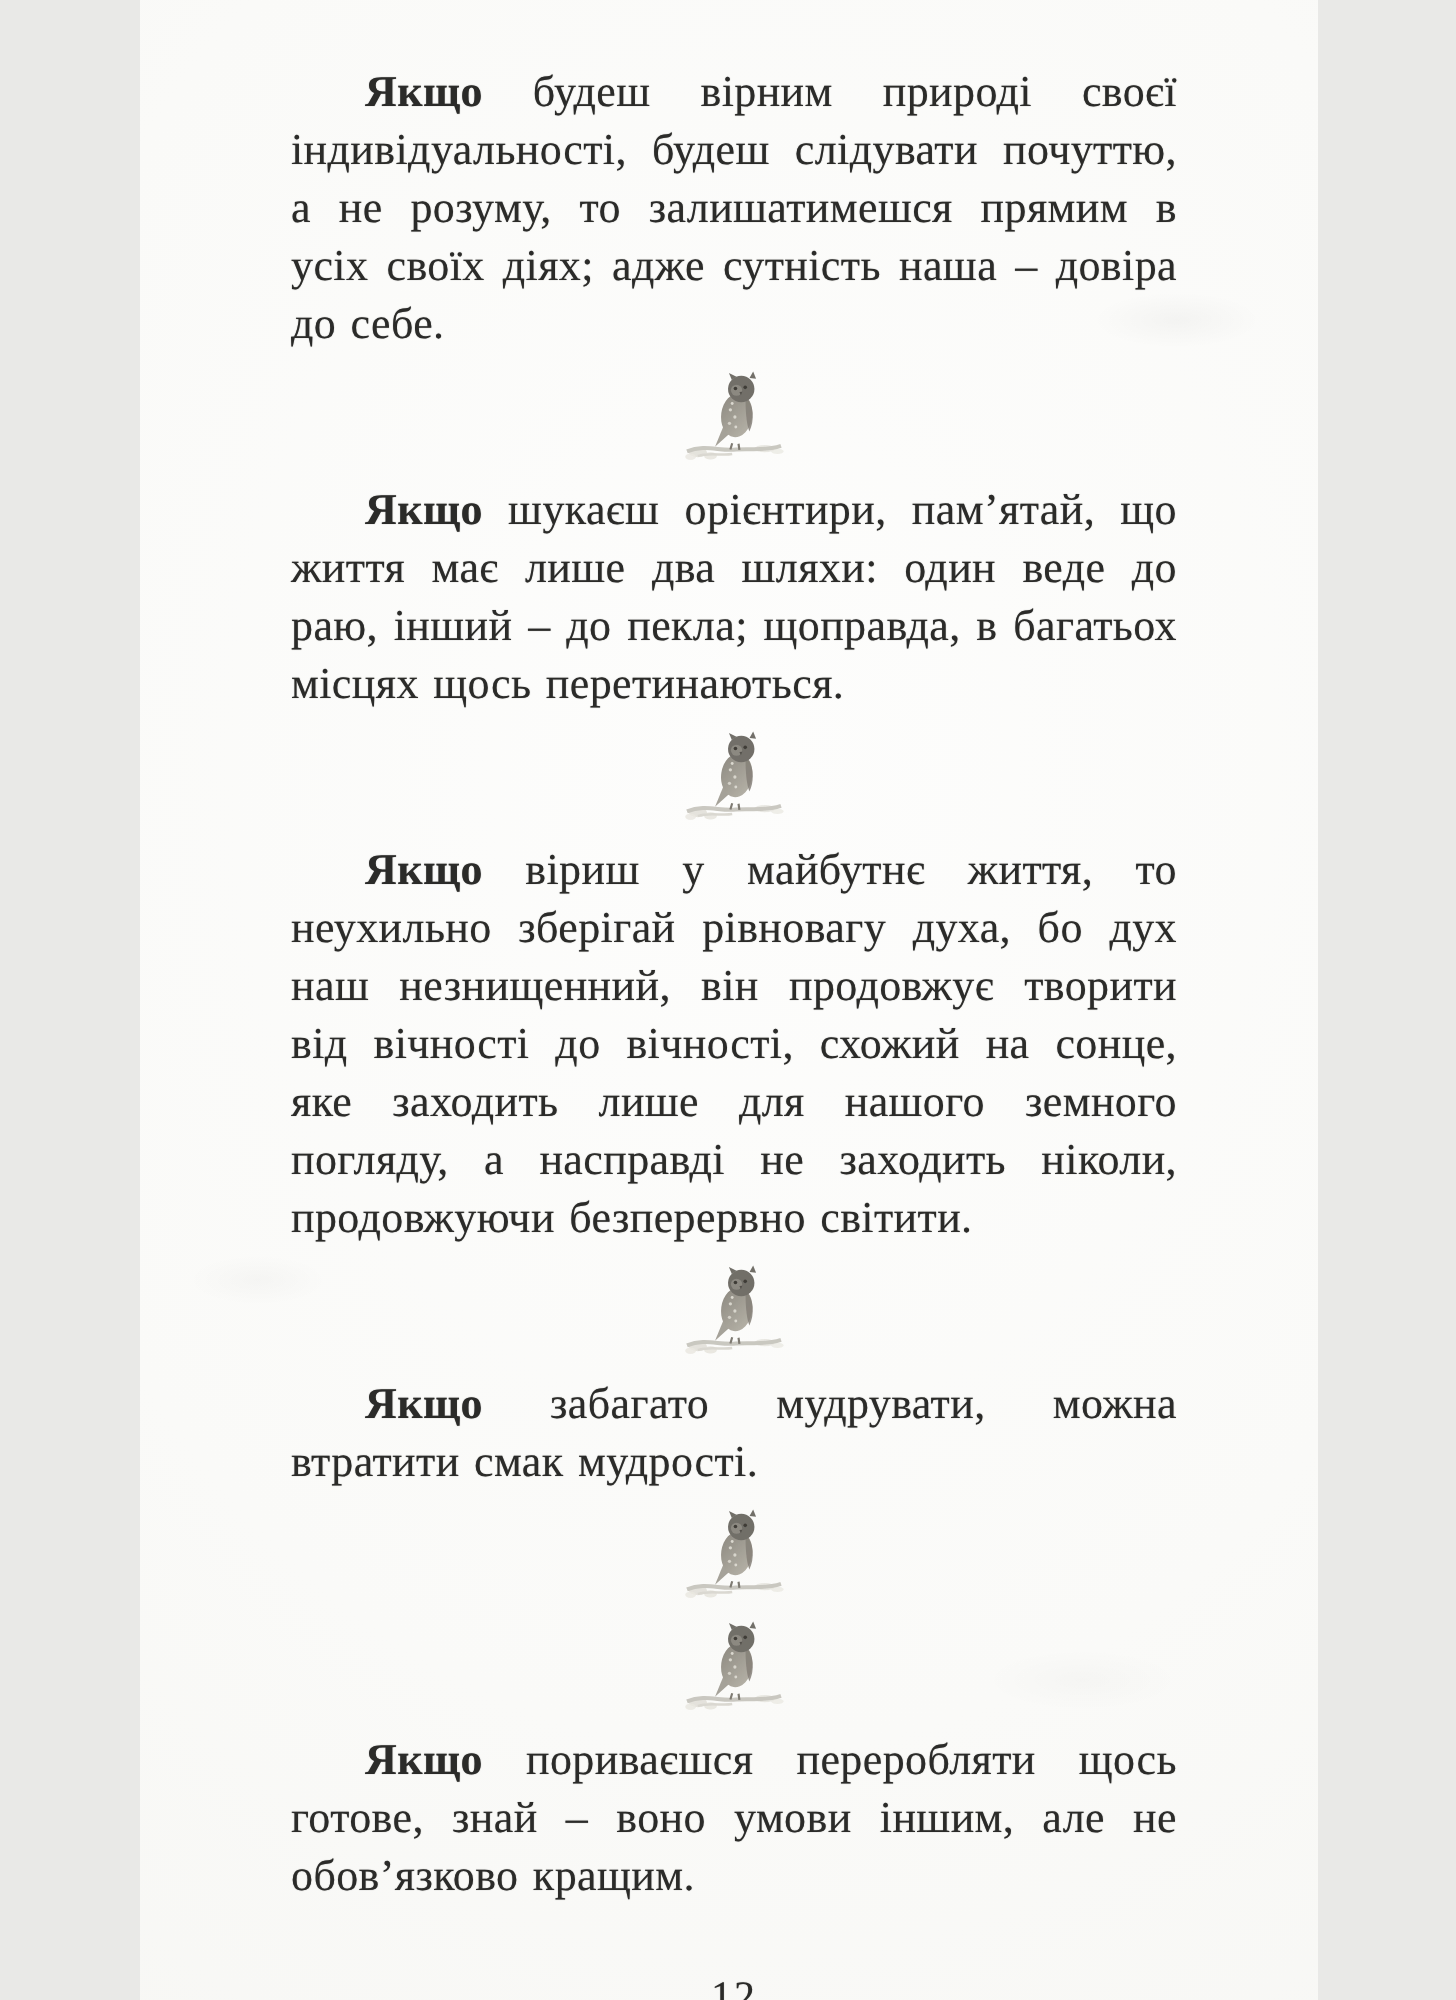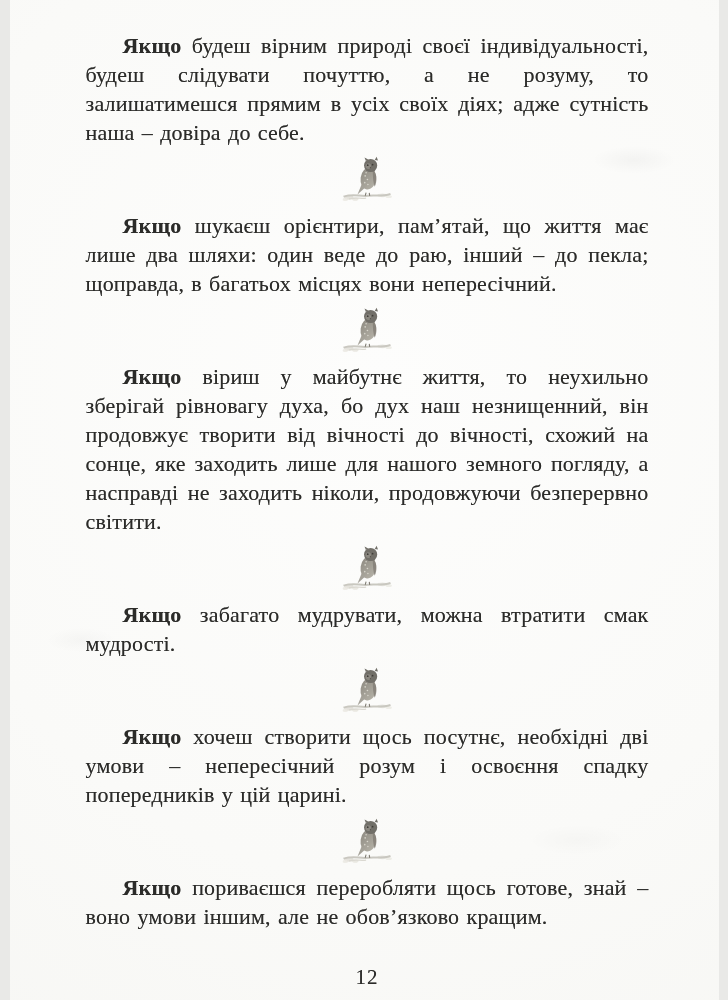--- a/index.html
+++ b/index.html
@@ -2,21 +2,21 @@
 <html lang="uk"><head>
 <meta charset="utf-8">
 <style>
   html, body {
     margin: 0;
     padding: 0;
     background: #e9e9e7;
   }
   .book-page {
     position: relative;
-    width: 709px;
+    width: 589px;
     height: 1000px;
     margin: 0 auto;
     background:
       radial-gradient(ellipse 120% 90% at 52% 38%, #fdfdfc 0%, #fafaf8 55%, #f6f6f3 100%);
     overflow: hidden;
     font-family: "Liberation Serif", "DejaVu Serif", serif;
     color: #262624;
   }
   
   .book-page::before {
@@ -120,21 +120,21 @@
   <div class="text-column">
 
     <p class="paragraph"><span class="lead-word">Якщо</span><span> будеш вірним природі своєї індивідуальності, будеш слідувати почуттю, а не розуму, то залишатимешся прямим в усіх своїх діях; адже сутність наша – довіра до себе.</span></p>
 
     <div class="ornament">
       <svg width="58" height="47">
           <use href="#owl-glyph"></use>
         </svg>
     </div>
 
-    <p class="paragraph"><span class="lead-word">Якщо</span><span> шукаєш орієнтири, пам’ятай, що життя має лише два шляхи: один веде до раю, інший – до пекла; щоправда, в багатьох місцях вони непересічний.</span></p>
+    <p class="paragraph"><span class="lead-word">Якщо</span><span> шукаєш орієнтири, пам’ятай, що життя має лише два шляхи: один веде до раю, інший – до пекла; щоправда, в багатьох місцях щось перетинаються.</span></p>
 
     <div class="ornament">
       <svg width="58" height="47">
           <use href="#owl-glyph"></use>
         </svg>
     </div>
 
     <p class="paragraph"><span class="lead-word">Якщо</span><span> віриш у майбутнє життя, то неухильно зберігай рівновагу духа, бо дух наш незнищенний, він продовжує творити від вічності до вічності, схожий на сонце, яке заходить лише для нашого земного погляду, а насправді не заходить ніколи, продовжуючи безперервно світити.</span></p>
 
     <div class="ornament">
@@ -144,21 +144,20 @@
     </div>
 
     <p class="paragraph"><span class="lead-word">Якщо</span><span> забагато мудрувати, можна втратити смак мудрості.</span></p>
 
     <div class="ornament">
       <svg width="58" height="47">
           <use href="#owl-glyph"></use>
         </svg>
     </div>
 
-    <p class="paragraph"><span class="lead-word">Якщо</span><span> хочеш створити щось посутнє, необхідні дві умови – непересічний розум і освоєння спадку попередників у цій царині.</span></p>
 
     <div class="ornament">
       <svg width="58" height="47">
           <use href="#owl-glyph"></use>
         </svg>
     </div>
 
     <p class="paragraph"><span class="lead-word">Якщо</span><span> пориваєшся переробляти щось готове, знай – воно умови іншим, але не обов’язково кращим.</span></p>
 
     <div class="page-footer">

